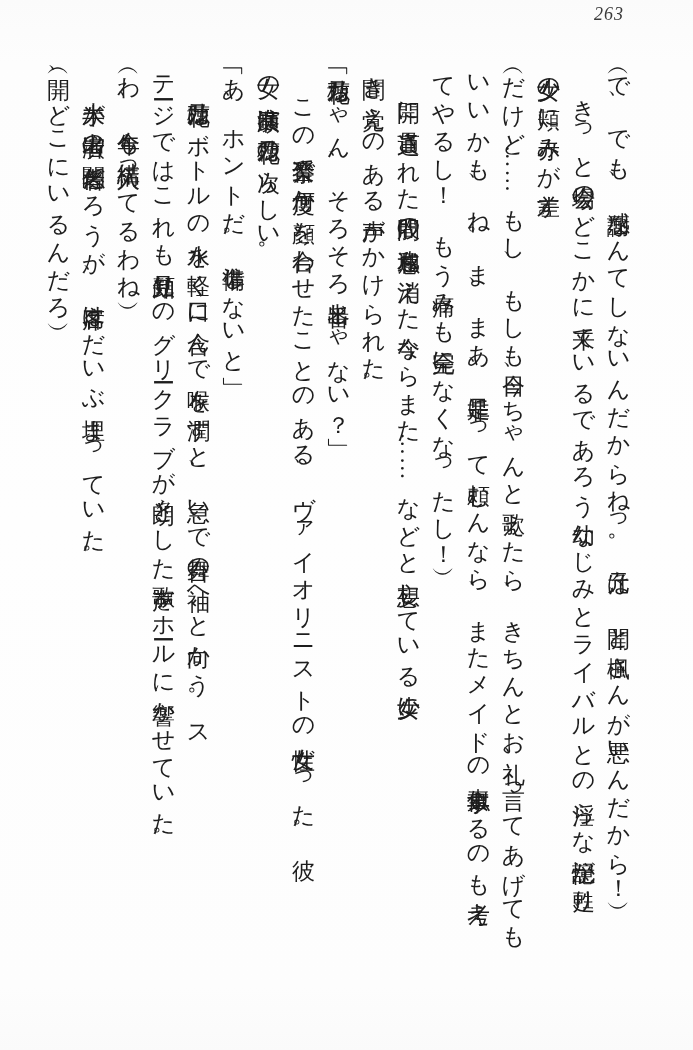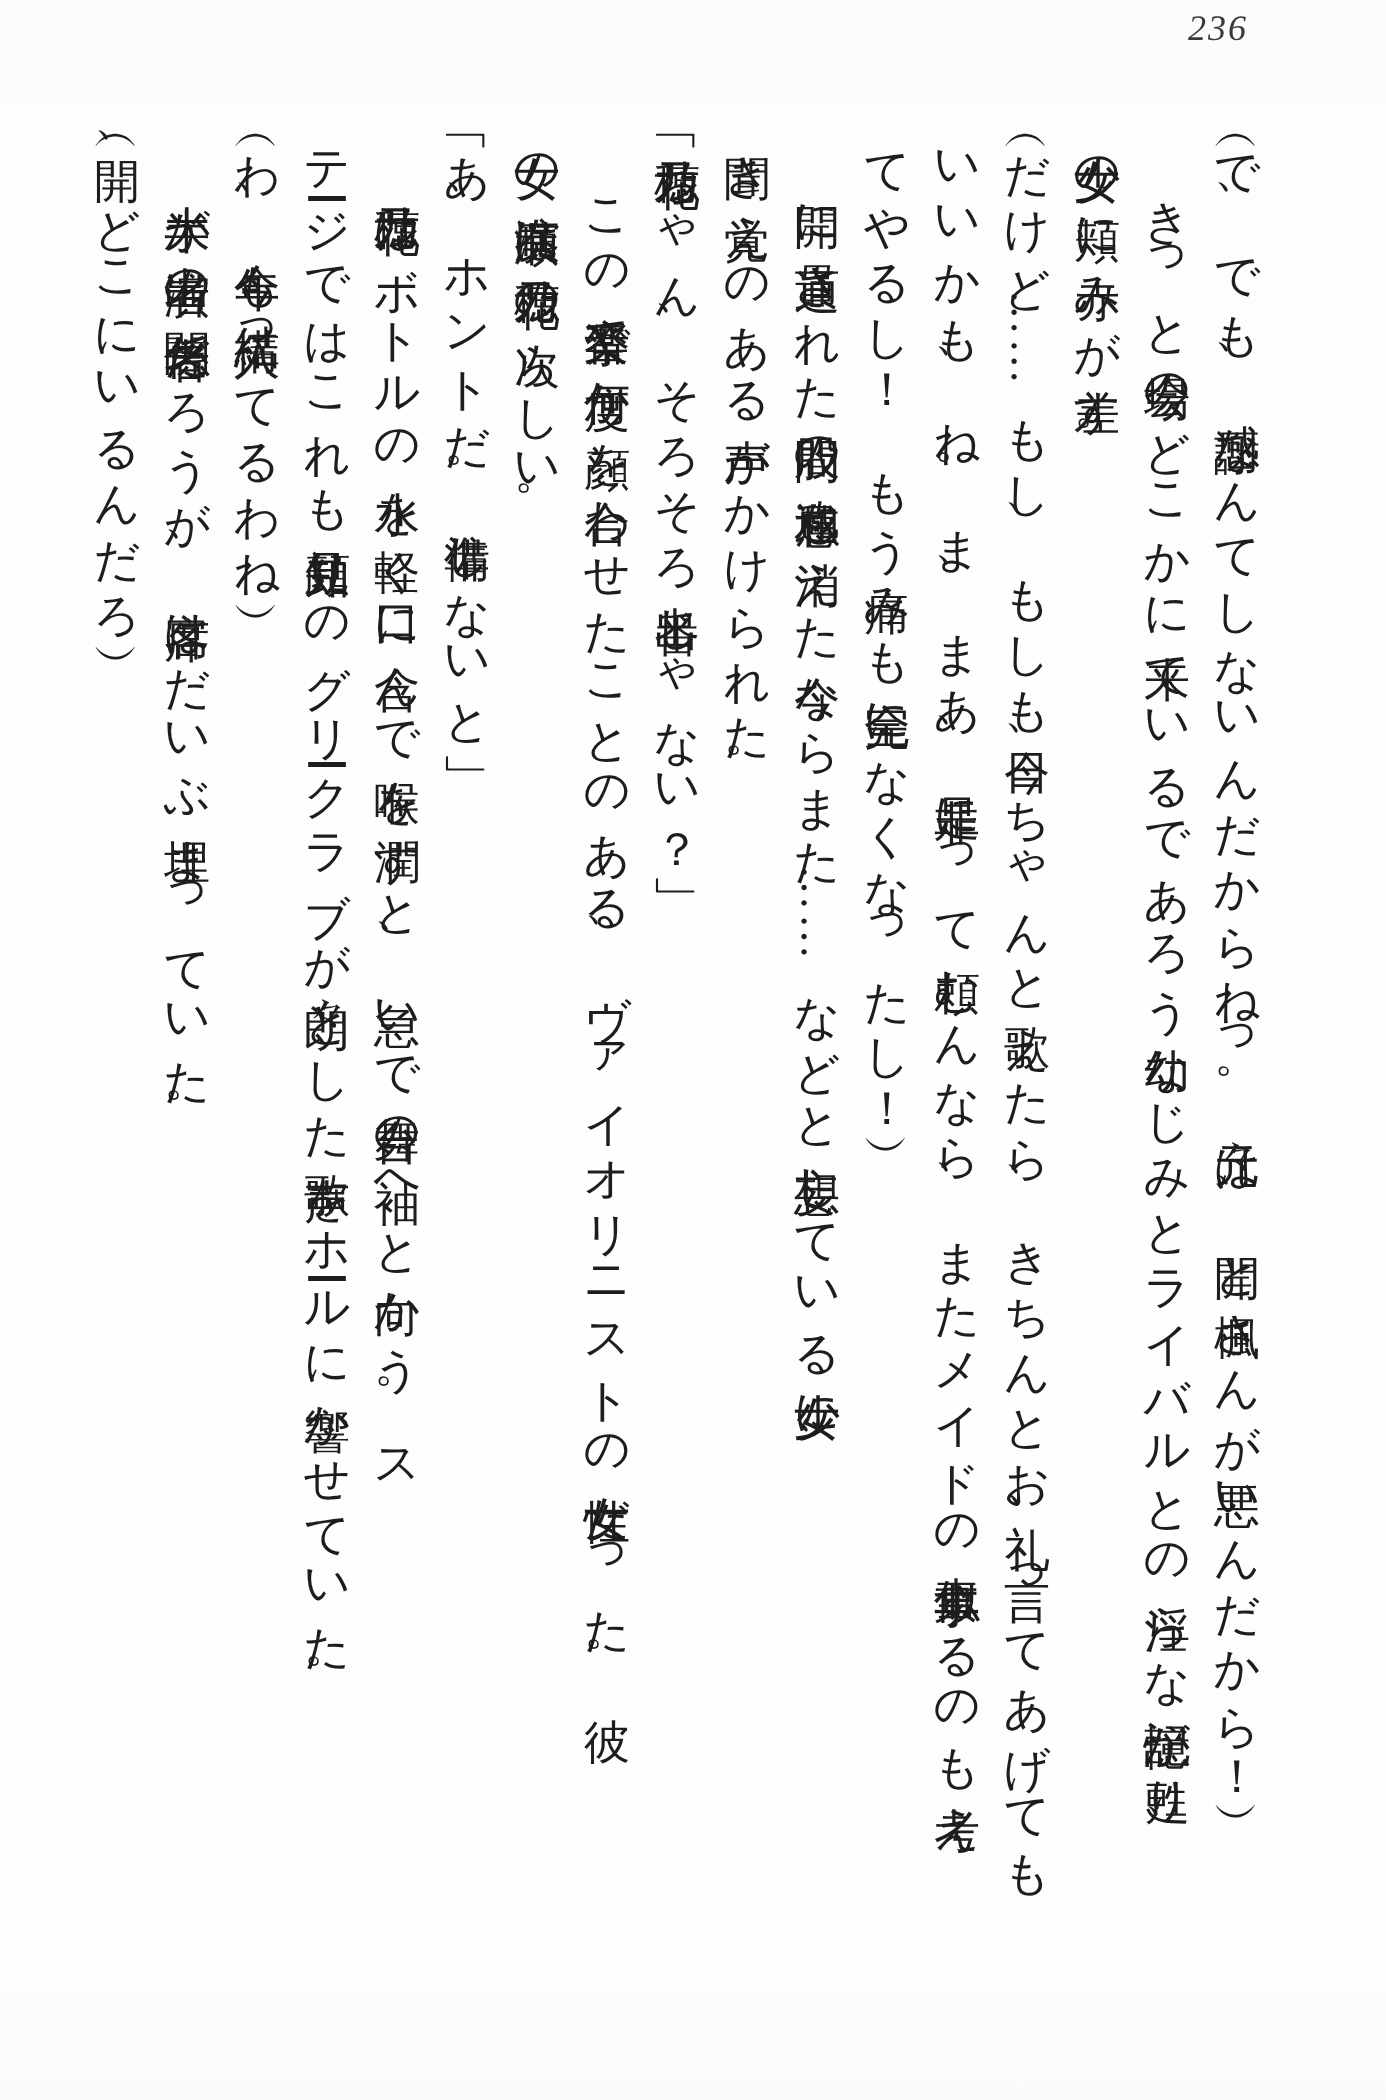--- a/index.html
+++ b/index.html
@@ -42,21 +42,21 @@
     text-align: start;
   }
   .tline {
     white-space: nowrap;
   }
 </style>
 </head>
 <body>
 
 <div class="page">
-  <div class="page-number">236</div>
+  <div class="page-number">263</div>
   <div class="text-block">
       <div class="tline">（で、でも、感謝なんてしないんだからねっ。元々は、開と楓さんが悪いんだから！）</div>
       <div class="tline">　きっと会場のどこかに来ているであろう幼なじみとライバルとの淫らな記憶が甦り、</div>
       <div class="tline">少女の頬に赤みが差す。</div>
       <div class="tline">（だけど……もし、もしも今日、ちゃんと歌えたら、きちんとお礼、言ってあげても</div>
       <div class="tline">いいかも、ね。ま、まあ、是非にって頼むんなら、またメイドの真似事するのも考え</div>
       <div class="tline">てやるし！　もう痛みも完全になくなったし！）</div>
       <div class="tline">　開に貫通された股間の違和感も消えた今ならまた……などと妄想している少女に、</div>
       <div class="tline">聞き覚えのある声がかけられた。</div>
       <div class="tline">「穂乃花ちゃん、そろそろ出番じゃない？」</div>

